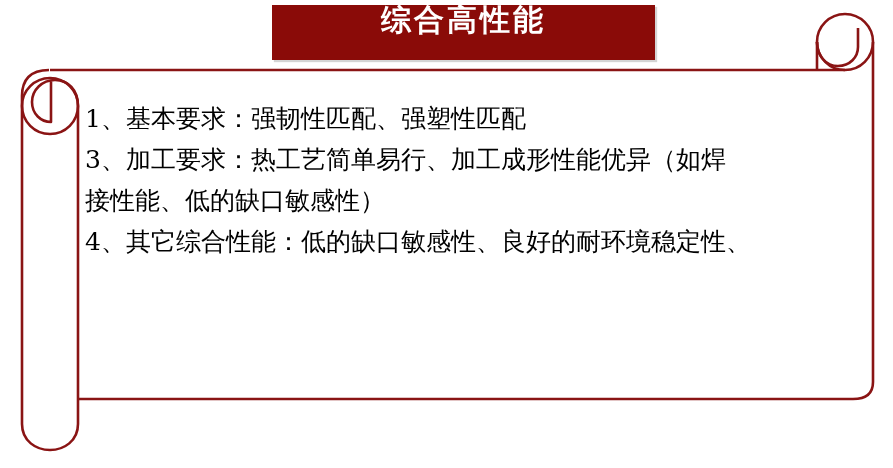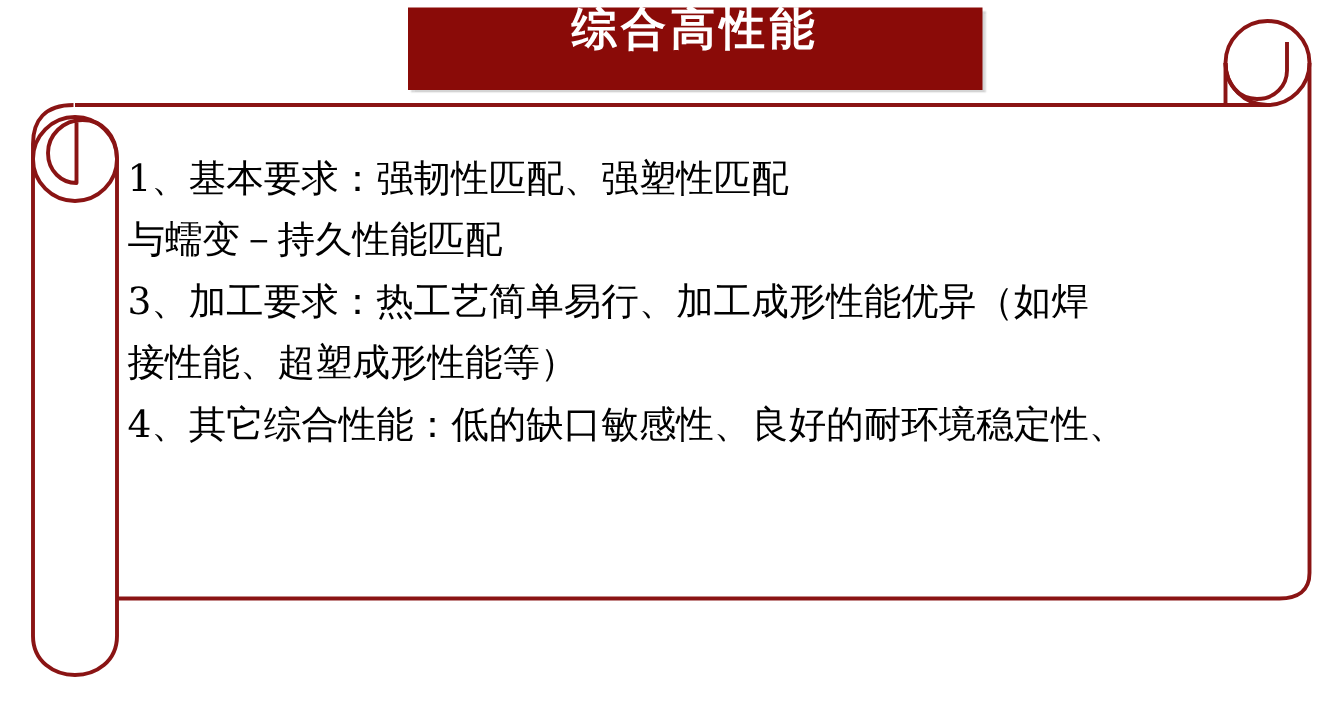--- a/index.html
+++ b/index.html
@@ -112,19 +112,18 @@
              C 873 394 865 399 853 399
              L 78 399" fill="none" stroke="#8a1414" stroke-width="2.6" stroke-linejoin="round"></path>
   </svg>
 
   <div id="title-banner">
     <div id="title-text">综合高性能</div>
   </div>
 
   <div id="body-text">
     <div class="text-line">1、基本要求：强韧性匹配、强塑性匹配</div>
-    <div class="text-line cont">与蠕变－持久性能匹配</div>
     <div class="text-line">3、加工要求：热工艺简单易行、加工成形性能优异（如焊</div>
-    <div class="text-line cont">接性能、超塑成形性能等）</div>
+    <div class="text-line cont">接性能、低的缺口敏感性）</div>
     <div class="text-line">4、其它综合性能：低的缺口敏感性、良好的耐环境稳定性、</div>
   </div>
 
 </div>
 
 </body></html>

